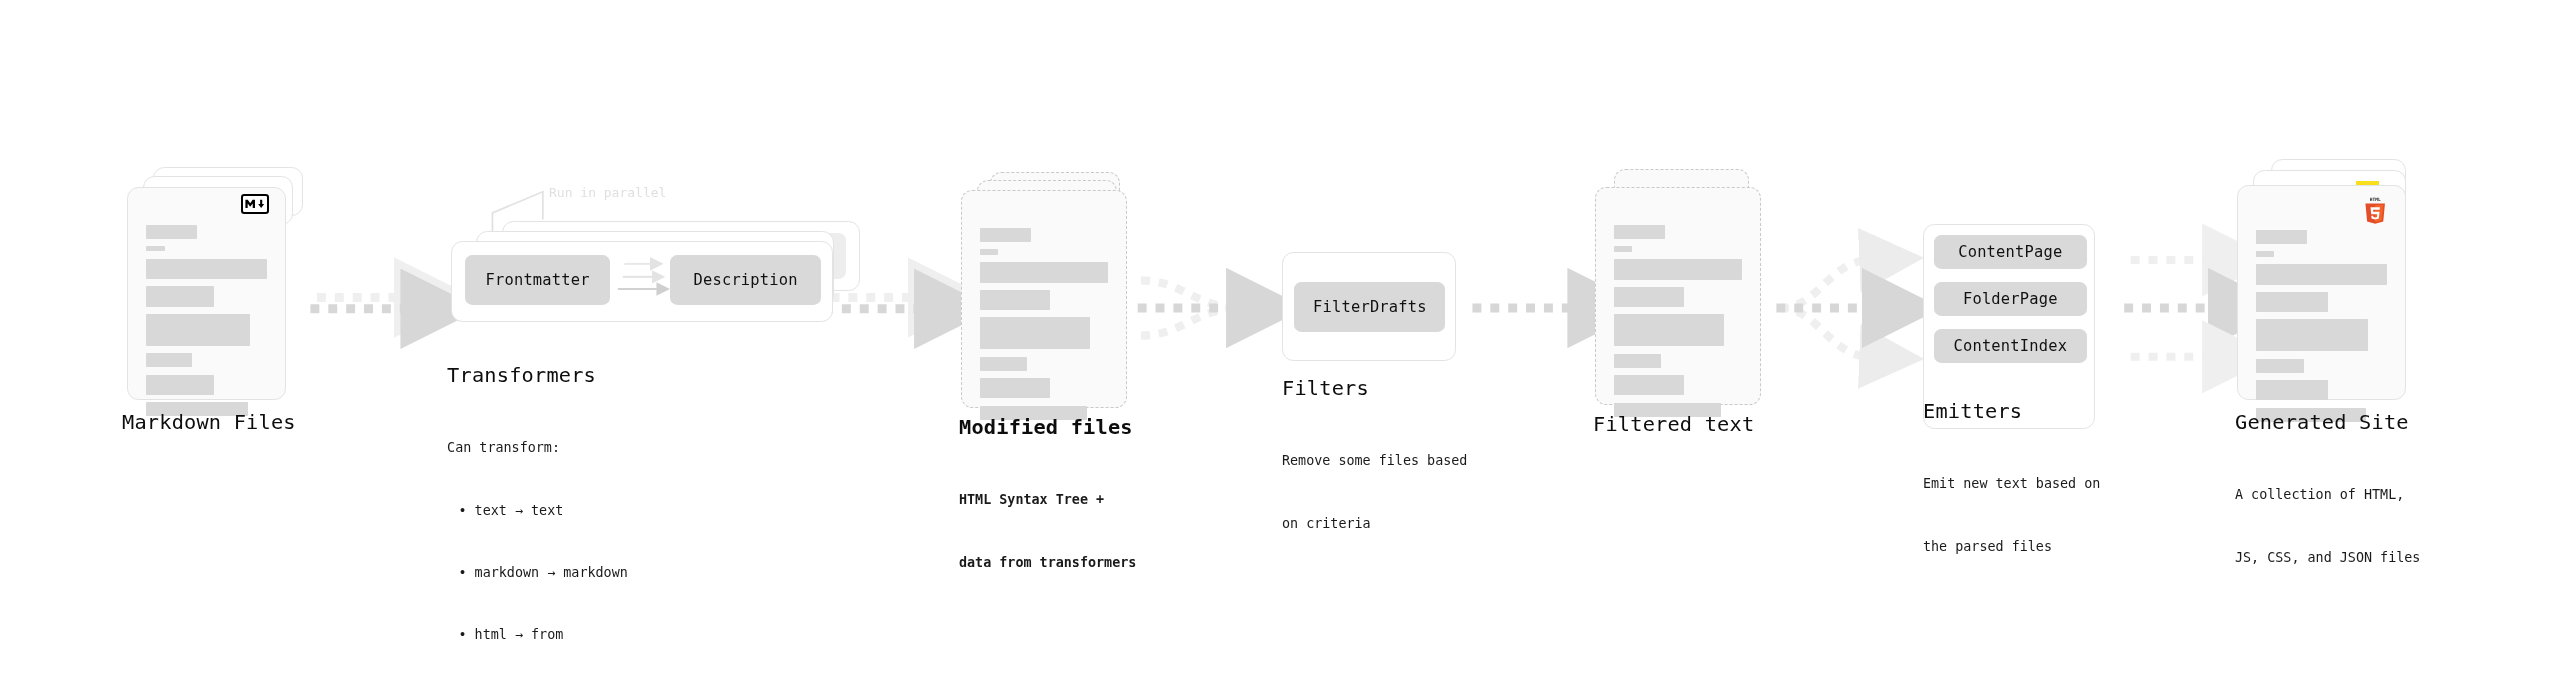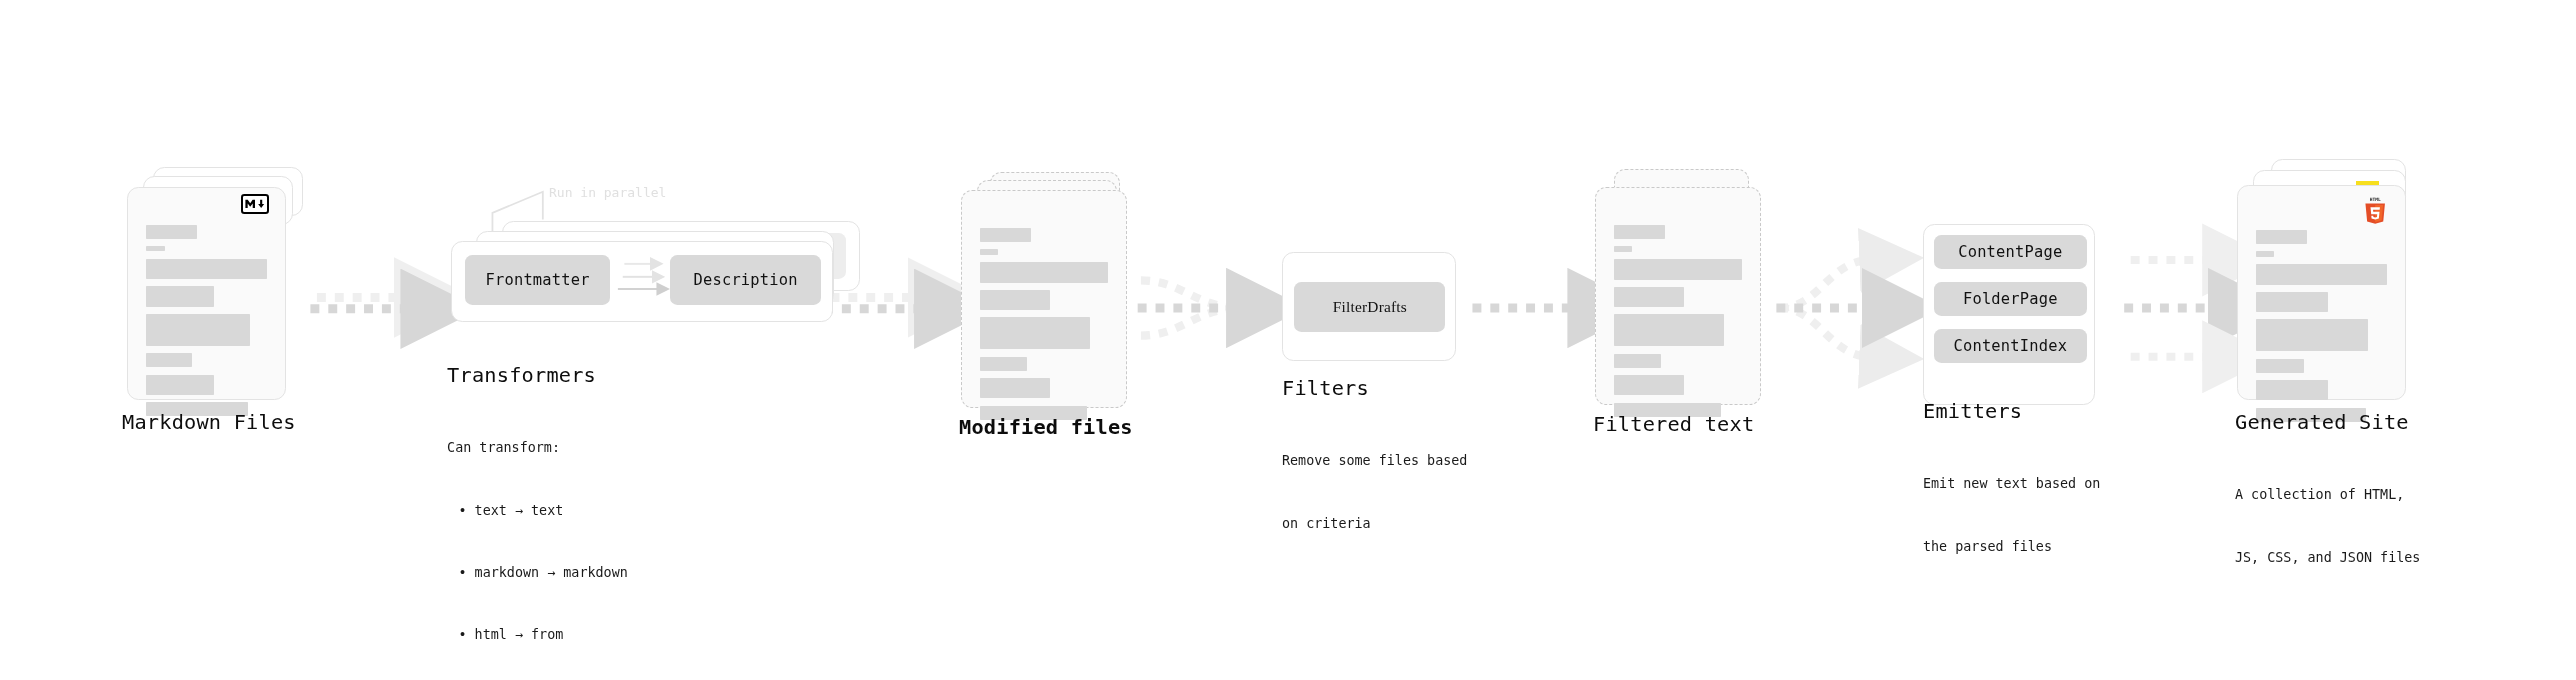--- a/index.html
+++ b/index.html
@@ -301,25 +301,29 @@
           <div class="sk" style="width:55%;height:20.3px;"></div>
           <div class="sk" style="width:86%;height:32px;"></div>
           <div class="sk" style="width:37%;height:14px;"></div>
           <div class="sk" style="width:55%;height:20.3px;"></div>
           <div class="sk" style="width:84%;height:14px;"></div>
         </div>
       </div>
     </div>
     <div class="caption" style="left:0px; top:244px;">
       <div class="cap-title">Modified files</div>
+      <div class="cap-sub">
+        <div>HTML Syntax Tree +</div>
+        <div>data from transformers</div>
+      </div>
     </div>
   </div>
 
   <div class="node" style="left:1282px; top:252px;">
-    <div class="groupbox" style="left:0px; top:0px; width:174px; height:109px;font-family:Liberation Serif, serif;">
+    <div class="groupbox" style="left:0px; top:0px; width:174px; height:109px;">
       <div class="chip" style="left:11.4px; top:29px; width:151px; height:50px;">
         <span>FilterDrafts</span>
       </div>
     </div>
     <div class="caption" style="left:0px; top:125px;">
       <div class="cap-title">Filters</div>
       <div class="cap-sub">
         <div>Remove some files based</div>
         <div>on criteria</div>
       </div>
@@ -341,21 +345,21 @@
           <div class="sk" style="width:84%;height:14px;"></div>
         </div>
       </div>
     </div>
     <div class="caption" style="left:0px; top:244px;">
       <div class="cap-title">Filtered text</div>
     </div>
   </div>
 
   <div class="node" style="left:1923px; top:224px;">
-    <div class="groupbox" style="left:0px; top:0px; width:172px; height:181px;">
+    <div class="groupbox" style="left:0px; top:0px; width:172px; height:205px;">
       <div class="chip" style="left:9.8px; top:9.8px; width:153px; height:34px;">
         <span>ContentPage</span>
       </div>
       <div class="chip" style="left:9.8px; top:57px; width:153px; height:34px;">
         <span>FolderPage</span>
       </div>
       <div class="chip" style="left:9.8px; top:104px; width:153px; height:34px;">
         <span>ContentIndex</span>
       </div>
     </div>

